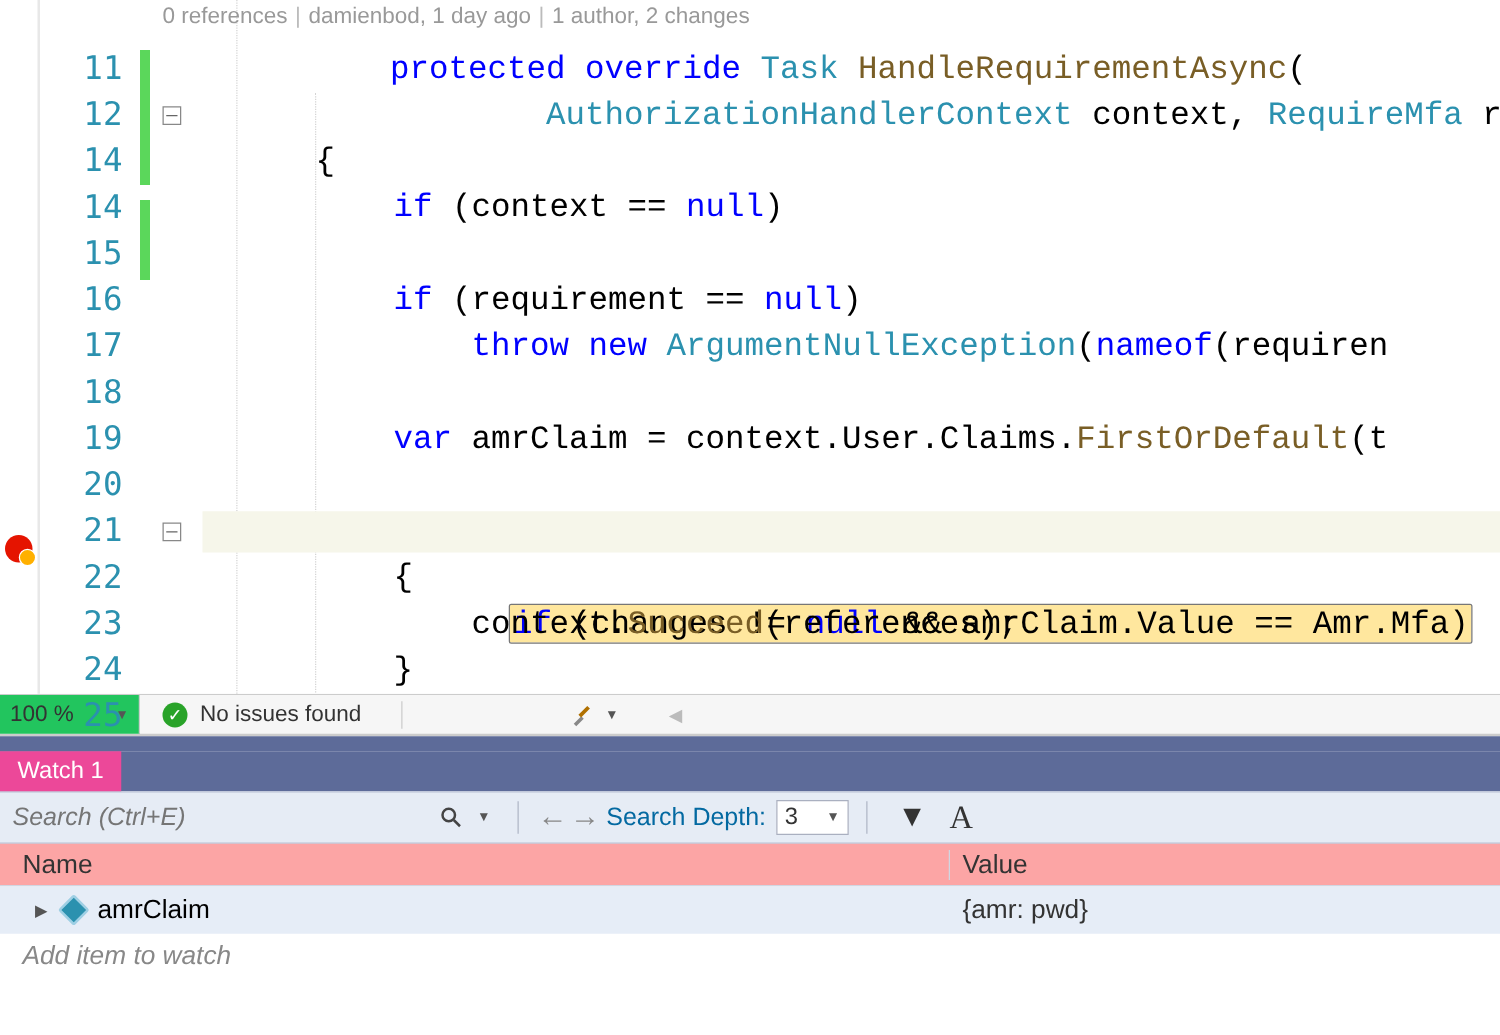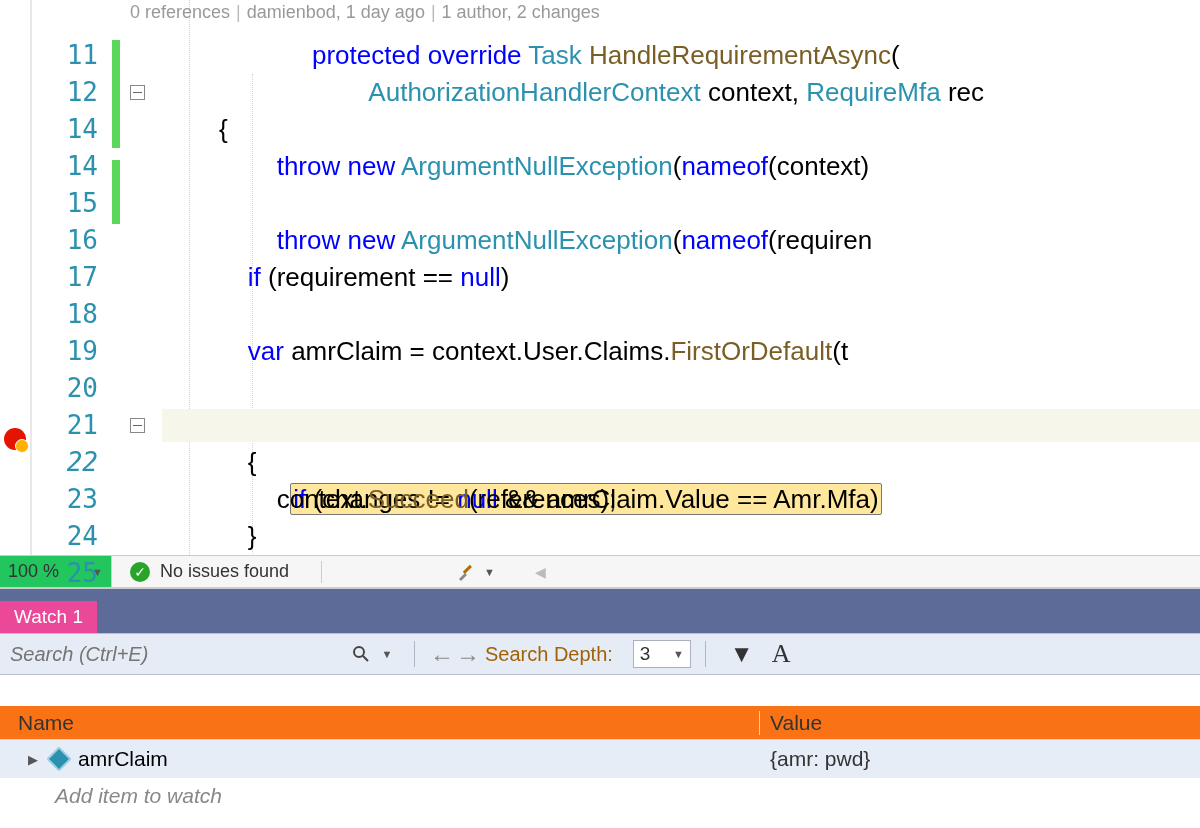--- a/index.html
+++ b/index.html
@@ -12,21 +12,21 @@
   .fold-col     { position: absolute; left: 126px; top: 0; width: 26px; height: 100%; }
   .indent-col   { position: absolute; left: 152px; top: 0; width: 38px; height: 100%; border-right: 1px dotted #d4d4d4; }
   .code-area    { position: absolute; left: 190px; top: 0; right: 0; height: 100%; }
 
   .line-row { height: 37px; line-height: 37px; }
   .ln { color: #2b91af; font-family: Consolas, monospace; font-size: 26px; text-align: right; padding-right: 14px; }
 
   .codelens { position: absolute; left: 130px; top: 0; font-size: 18px; color: #999; height: 37px; line-height: 24px; font-family: "Segoe UI", Arial, sans-serif; white-space: nowrap; }
   .codelens .sep { margin: 0 6px; color: #bbb; }
 
-  .code { font-family: Liberation Sans, sans-serif; font-size: 26px; white-space: pre; color: #000; position: relative; }
+  .code { font-family: Liberation Mono, monospace; font-size: 26px; white-space: pre; color: #000; position: relative; }
   .kw   { color: #0000ff; }
   .type { color: #2b91af; }
   .meth { color: #795e26; }
 
   .fold-box { display: inline-block; width: 15px; height: 15px; border: 1px solid #888; position: relative; margin-top: 11px; margin-left: 4px; }
   .fold-box::before { content: ""; position: absolute; left: 2px; right: 2px; top: 6px; border-top: 1px solid #666; }
 
   .green-bar { position: absolute; left: 0; width: 8px; background: #5bd75b; }
 
   .bp-icon { position: absolute; left: 4px; width: 22px; height: 22px; border-radius: 50%; background: #e51400; }
@@ -48,37 +48,37 @@
 
   .separator { height: 12px; background: #5d6b99; }
 
   .watch-tab { height: 32px; background: #5d6b99; display: flex; align-items: flex-end; }
   .watch-tab .tab { background: #ec4899; color: #fff; padding: 5px 14px 5px 14px; font-size: 19px; }
 
   .watch-toolbar { height: 42px; background: #e6ecf5; border-top: 1px solid #b8c0d4; border-bottom: 1px solid #b8c0d4; display: flex; align-items: center; padding: 0 8px; font-size: 20px; color: #333; }
   .search-field { flex: 0 0 340px; height: 30px; border: none; background: transparent; font-size: 20px; color: #777; outline: none; font-style: italic; padding-left: 2px; }
   .tb-icon { width: 26px; height: 26px; display: flex; align-items: center; justify-content: center; color: #555; }
   .tb-sep { width: 1px; height: 26px; background: #b0b6c6; margin: 0 14px; }
-  .depth-label { margin: 0 20px 0 4px; color:#a16207; }
+  .depth-label { margin: 0 8px 0 4px; color:#0369a1; }
   .depth-box { width: 58px; height: 28px; border: 1px solid #aab0c0; background: #fff; display: flex; align-items: center; padding: 0 6px; font-size: 19px; }
   .depth-box .dcaret { margin-left: auto; font-size: 11px; color:#555; }
   .funnel { font-size: 24px; font-weight: bold; margin-left: 10px; }
   .letterA { font-size: 26px; font-family: Georgia, serif; margin-left: 18px; }
 
   .watch-grid { font-size: 21px; }
-  .wg-header { display: flex; height: 34px; align-items: center; border-bottom: 1px solid #d0d6e2; background: #f97316; color: #333; margin-top: 31px; }
+  .wg-header { display: flex; height: 34px; align-items: center; border-bottom: 1px solid #d0d6e2; background: #fca5a5; color: #333; }
   .wg-header .col-name { width: 760px; padding-left: 18px; border-right: 1px solid #d0d6e2; }
   .wg-header .col-value { flex: 1; padding-left: 10px; }
   .wg-row { display: flex; height: 38px; align-items: center; }
   .wg-row.selected { background: #e6edf7; }
   .wg-row .col-name { width: 760px; padding-left: 28px; display: flex; align-items: center; gap: 10px; }
   .wg-row .col-value { flex: 1; padding-left: 10px; color: #333; }
   .expander { font-size: 13px; color: #555; width: 12px; }
   .var-icon { width: 18px; height: 18px; background: #2b91af; transform: rotate(45deg); border-radius: 2px; border: 2px solid #9ecfe4; }
-  .add-watch { padding-left: 18px; color: #888; font-style: italic; height: 36px; display:flex; align-items:center;margin-left:37px; }
+  .add-watch { padding-left: 18px; color: #888; font-style: italic; height: 36px; display:flex; align-items:center; }
 </style>
 </head>
 <body>
 
 <div class="editor-wrap">
 
   <div class="glyph-margin">
     <div class="bp-icon" style="top: 428px;"></div>
   </div>
 
@@ -88,21 +88,21 @@
     <div class="line-row ln">12</div>
     <div class="line-row ln">14</div>
     <div class="line-row ln">14</div>
     <div class="line-row ln">15</div>
     <div class="line-row ln">16</div>
     <div class="line-row ln">17</div>
     <div class="line-row ln">18</div>
     <div class="line-row ln">19</div>
     <div class="line-row ln">20</div>
     <div class="line-row ln">21</div>
-    <div class="line-row ln" style="position:relative;font-style:italic;">22</div>
+    <div class="line-row ln" style="position:relative;">22</div>
     <div class="line-row ln">23</div>
     <div class="line-row ln">24</div>
     <div class="line-row ln">25</div>
   </div>
 
   <div class="change-bar">
     <div class="green-bar" style="top:40px; height:108px;"></div>
     <div class="green-bar" style="top:160px; height:64px;"></div>
   </div>
 
@@ -126,24 +126,24 @@
   <div class="codelens">
     <span>0 references</span><span class="sep">|</span><span>damienbod, 1 day ago</span><span class="sep">|</span><span>1 author, 2 changes</span>
   </div>
 
   <div class="code-area">
     <div class="indent-guide" style="left: 62px; top:74px; height: 480px;"></div>
     <div class="line-row"></div>
     <div class="line-row code"><span style="padding-left:122px;"></span><span class="kw">protected </span><span class="kw">override </span><span class="type">Task </span><span class="meth">HandleRequirementAsync</span><span>(</span></div>
     <div class="line-row code"><span style="padding-left:122px;"></span><span>        </span><span class="type">AuthorizationHandlerContext </span><span>context, </span><span class="type">RequireMfa </span><span>rec</span></div>
     <div class="line-row code"><span>    </span><span>{</span></div>
-    <div class="line-row code"><span>            </span><span class="kw">throw </span><span class="kw">new </span><span class="type">ArgumentNullException</span><span>(</span><span class="kw">nameof</span><span>(context)</span></div>
+    <div class="line-row code"><span>        </span><span class="kw">if </span><span>(context == </span><span class="kw">null</span><span>)</span></div>
     <div class="line-row code"></div>
+    <div class="line-row code"><span>        </span><span class="kw">if </span><span>(requirement == </span><span class="kw">null</span><span>)</span></div>
     <div class="line-row code"><span>            </span><span class="kw">throw </span><span class="kw">new </span><span class="type">ArgumentNullException</span><span>(</span><span class="kw">nameof</span><span>(requiren</span></div>
-    <div class="line-row code"><span>        </span><span class="kw">if </span><span>(requirement == </span><span class="kw">null</span><span>)</span></div>
     <div class="line-row code"></div>
     <div class="line-row code"><span>        </span><span class="kw">var </span><span>amrClaim = context.User.Claims.</span><span class="meth">FirstOrDefault</span><span>(t</span></div>
     <div class="line-row code"></div>
     <div class="line-row code" style="position:relative;">
       <div class="hl-line-bg" style="left:-28px;"></div>
       <span style="position:relative;"><span>        </span><span class="hl-exec"><span class="kw">if </span><span>(changes != </span><span class="kw">null </span><span>&amp;&amp; amrClaim.Value == Amr.Mfa)</span></span></span>
     </div>
     <div class="line-row code"><span>        </span><span>{</span></div>
     <div class="line-row code"><span>            </span><span>context.</span><span class="meth">Succeed</span><span>(references);</span></div>
     <div class="line-row code"><span>        </span><span>}</span></div>

